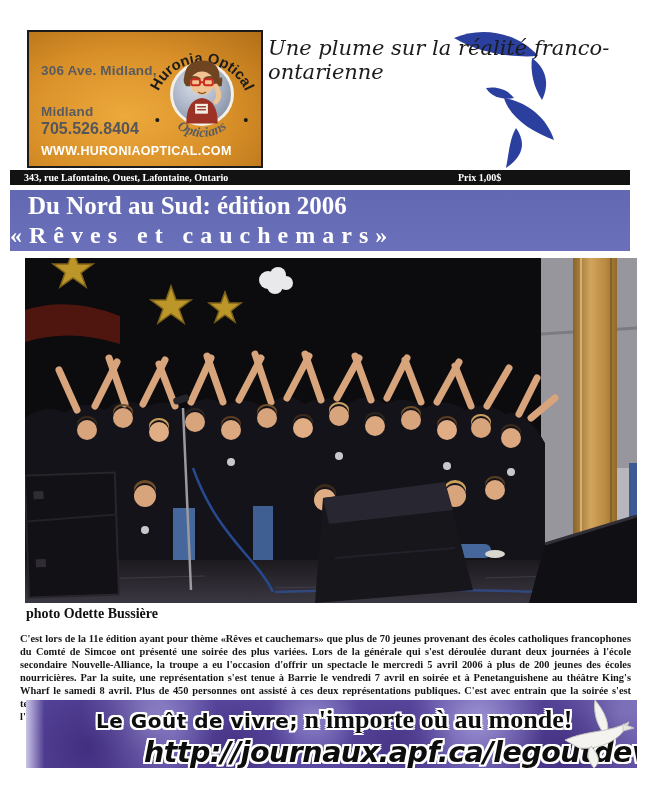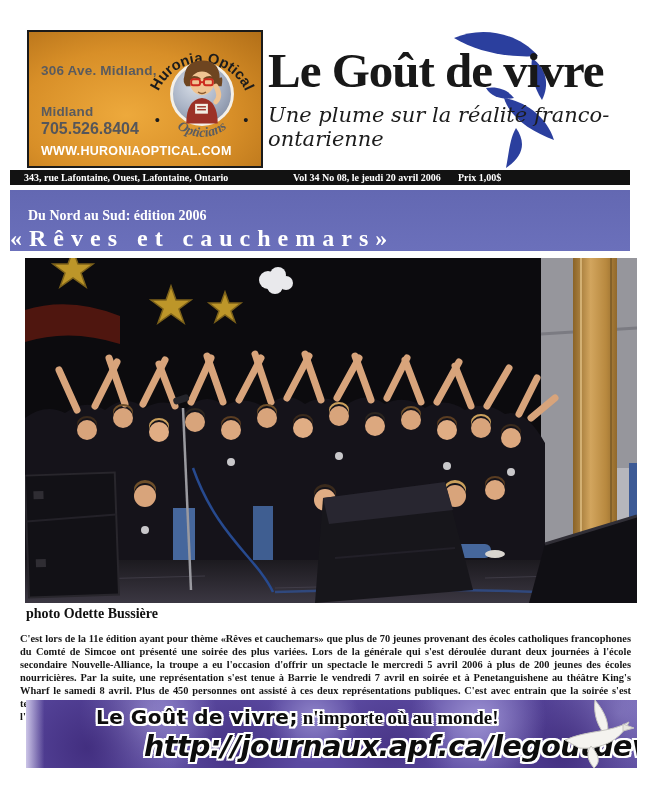--- a/index.html
+++ b/index.html
@@ -29,21 +29,21 @@
   .infobar{position:absolute;left:10px;top:170px;width:620px;height:15px;background:#121212;
            color:#fff;font-weight:bold;font-size:10px;line-height:15px;}
   .infobar span{position:absolute;white-space:nowrap;}
   .info-address{left:14px;}
   .info-issue{left:283px;}
   .info-price{left:448px;}
 
   
   .headline{position:absolute;left:10px;top:190px;width:620px;height:61px;
             background:linear-gradient(180deg,#6368b2 0%,#6b70bb 100%);}
-  .headline-kicker{padding:18px 0 0 18px;font-size:14px;font-weight:bold;color:#fff;line-height:1.15;}
+  .headline-kicker{padding:2px 0 0 18px;font-size:25px;font-weight:bold;color:#fff;line-height:1.15;}
   .headline-title{font-size:24px;font-weight:bold;color:#fff;
                   letter-spacing:7px;line-height:1.2;}
 
   
   .photo{position:absolute;left:25px;top:258px;width:612px;height:345px;display:block;}
   .caption{position:absolute;left:26px;top:606px;font-size:14px;font-weight:bold;color:#111;}
 
   
   .article{position:absolute;left:20px;top:623px;width:611px;font-size:10.4px;font-weight:bold;
            color:#161616;text-align:justify;line-height:12.9px;}
@@ -58,21 +58,21 @@
             radial-gradient(circle at 34% 75%, rgba(66,46,126,.85) 0%, rgba(66,46,126,0) 16%),
             radial-gradient(circle at 47% 25%, rgba(152,142,208,.85) 0%, rgba(152,142,208,0) 14%),
             radial-gradient(circle at 60% 70%, rgba(70,50,130,.85) 0%, rgba(70,50,130,0) 17%),
             radial-gradient(circle at 74% 28%, rgba(163,153,216,.9) 0%, rgba(163,153,216,0) 15%),
             radial-gradient(circle at 88% 75%, rgba(64,44,124,.9) 0%, rgba(64,44,124,0) 16%),
             radial-gradient(circle at 97% 20%, rgba(150,140,206,.8) 0%, rgba(150,140,206,0) 13%);}
   .outline{color:#0d0d0d;text-shadow:-2px -2px 0 #fff,2px -2px 0 #fff,-2px 2px 0 #fff,2px 2px 0 #fff,
            -2px 0 0 #fff,2px 0 0 #fff,0 -2px 0 #fff,0 2px 0 #fff;}
   .banner-line1{margin:5px 0 0 70px;white-space:nowrap;}
   .banner-brand{font-family:"DejaVu Sans",sans-serif;font-weight:bold;font-size:20px;letter-spacing:.5px;}
-  .banner-rest{font-family:"Liberation Serif",serif;font-weight:bold;font-size:19px;}
+  .banner-rest{font-family:"Liberation Serif",serif;font-weight:bold;font-size:26px;}
   .banner-url{margin:1px 0 0 118px;font-family:"DejaVu Sans",sans-serif;font-weight:bold;
               font-style:italic;font-size:28.5px;white-space:nowrap;letter-spacing:-.5px;}
   .banner-gull{position:absolute;right:2px;top:0;}
 </style>
 </head>
 <body>
 
 <div id="page">
 
   <div class="ad">
@@ -122,27 +122,25 @@
   <div class="masthead">
     <svg class="mast-bird" width="140" height="142" viewBox="0 0 140 142">
       <g fill="#2b3f9e">
         <path d="M8,10 C35,-2 72,4 92,28 C70,30 34,26 8,10 Z"></path>
         <path d="M86,30 C100,40 104,56 96,72 C88,60 84,44 86,30 Z"></path>
         <path d="M58,70 C80,74 100,88 108,112 C86,104 64,90 58,70 Z"></path>
         <path d="M70,100 C80,114 78,128 60,140 C63,124 64,110 70,100 Z"></path>
         <path d="M40,60 C52,58 62,62 68,70 C58,72 46,70 40,60 Z"></path>
       </g>
     </svg>
-    <h1 class="mast-title">Le Goût de vivre</h1>
     <div class="mast-tagline">Une plume sur la réalité franco-ontarienne</div>
   </div>
 
   <div class="infobar">
     <span class="info-address">343, rue Lafontaine, Ouest, Lafontaine, Ontario</span>
-    <span class="info-issue">Vol 34 No 08, le jeudi 20 avril  2006</span>
     <span class="info-price">Prix 1,00$</span>
   </div>
 
   <div class="headline">
     <div class="headline-kicker">Du Nord au Sud: édition 2006</div>
     <div class="headline-title">«Rêves et cauchemars»</div>
   </div>
 
   <svg class="photo" viewBox="0 0 612 345" preserveAspectRatio="none">
     <defs>

